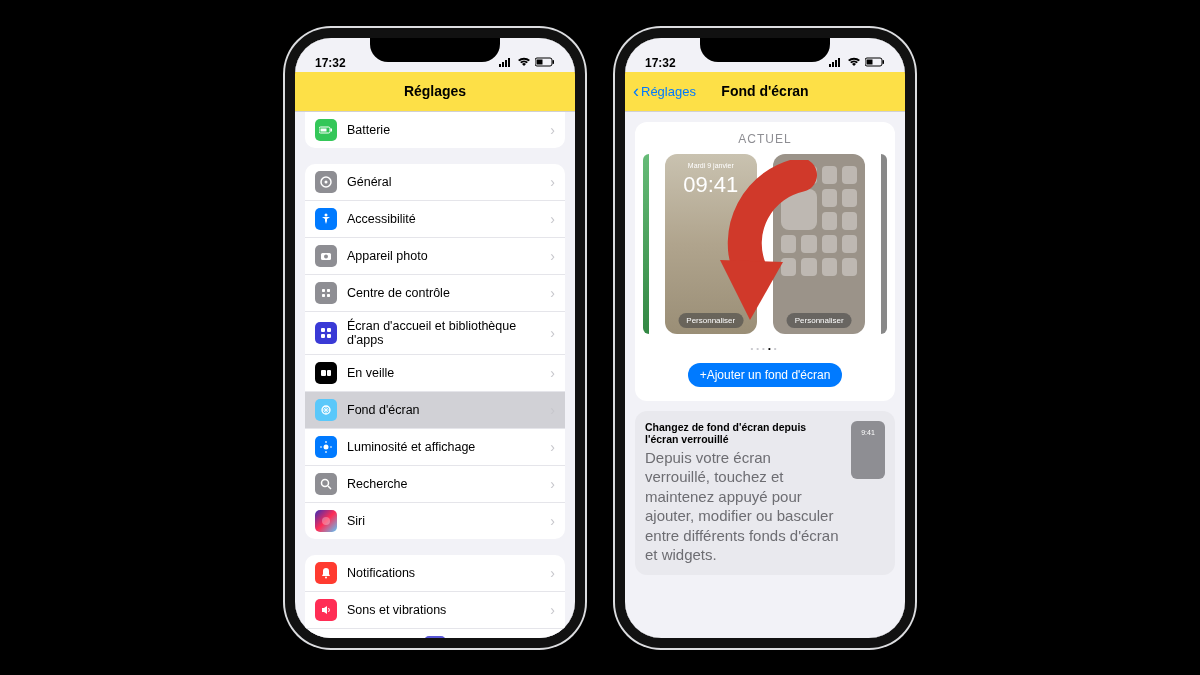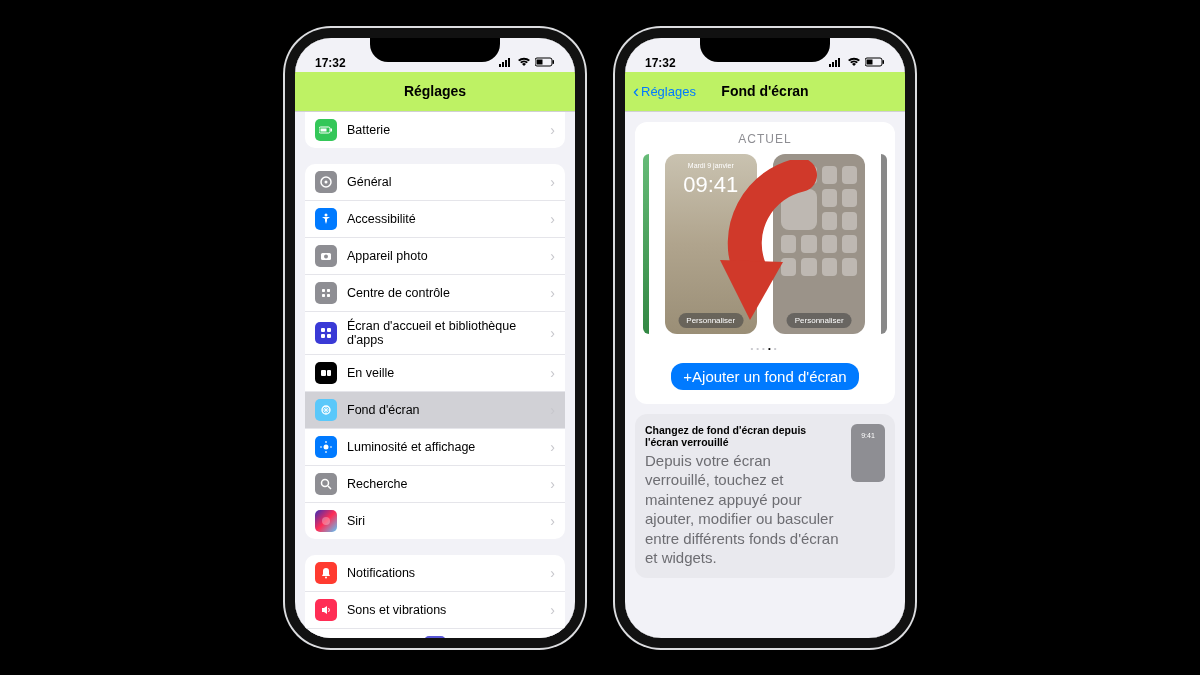--- a/index.html
+++ b/index.html
@@ -46,21 +46,21 @@
     z-index: 10;
     background:#f2f2f7;
   }
   .status-right { display: flex; gap: 4px; align-items: center; }
   .nav-header {
     height: 40px;
     display: flex;
     align-items: center;
     justify-content: center;
     position: relative;
-    background:#bef264;
+    background:#fde047;
     border-bottom: 0.5px solid #d0d0d4;
   }
   .nav-title { font-size: 14px; font-weight: 600; }
   .nav-back {
     position: absolute; left: 8px; top: 0; height: 100%;
     display: flex; align-items: center; gap: 2px;
     color: #007aff; font-size: 13px;
   }
   .content { height: calc(100% - 74px); overflow: hidden; background:#f2f2f7; }
   .section { margin: 10px 10px 16px; background:#fff; border-radius: 10px; overflow:hidden; }
@@ -112,21 +112,21 @@
   .preview.lock .lockday{ position:absolute; top:8px; left:0; right:0; text-align:center; color:#fff; font-size:7px;}
   .home-grid { position:absolute; inset:12px 8px 30px; display:grid; grid-template-columns:repeat(4,1fr); grid-auto-rows:18px; gap:5px;}
   .home-grid span{ background:rgba(255,255,255,0.35); border-radius:4px;}
   .home-grid .widget{ grid-column:1/3; grid-row:2/4; border-radius:8px;}
   .side-sliver{ width:6px; height:180px; background:linear-gradient(#6b7,#384); border-radius:6px 0 0 6px; align-self:center;}
   .side-sliver.right{ border-radius:0 6px 6px 0; background:#888;}
   .dots{ text-align:center; margin-top:10px; font-size:8px; letter-spacing:3px; color:#c7c7cc;}
   .dots .active{ color:#000;}
   .addbtn{
     display:block; margin:10px auto 0; background:#007aff; color:#fff; border:none;
-    font-size:15px; padding:5px 12px; border-radius:12px;
+    font-size:12px; padding:5px 12px; border-radius:12px;
   }
   .tip {
     margin:10px; background:#e9e9ee; border-radius:12px; padding:10px;
     display:flex; gap:12px; align-items:flex-start;
   }
   .tip-text h4{ font-size:10.5px; font-weight:600; margin-bottom:3px;}
   .tip-text p{ font-size:15px; color:#6d6d72; line-height:1.3;}
   .tip-phone{
     width:34px; height:58px; background:#8e8e93; border-radius:6px;
     display:flex; align-items:flex-start; justify-content:center; padding-top:8px;

